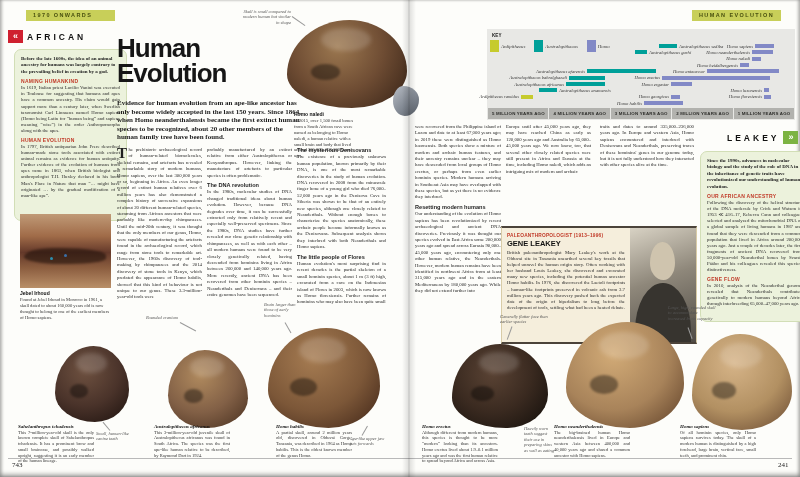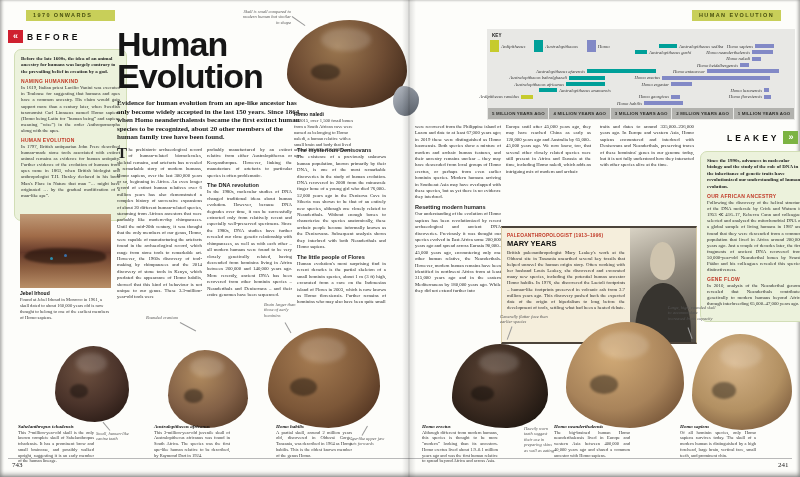--- a/index.html
+++ b/index.html
@@ -34,21 +34,21 @@
   
   .jebel-photo{left:20px;top:214px;width:91px;height:74px;
     background:linear-gradient(to bottom,#c09a77 0%,#a06b48 30%,#64392a 52%,#8a5c3e 72%,#b98f68 100%);}
   .jebel-band{left:4px;top:34px;width:82px;height:16px;background:rgba(25,12,8,.55);border-radius:40% 60% 50% 50%/60% 50% 40% 50%;filter:blur(1px);position:absolute;}
   .dot{position:absolute;width:3px;height:3px;border-radius:50%;}
   .fig-cap{font-size:4.6px;line-height:5.9px;color:#333;}
   .fig-cap b{font-family:"Liberation Sans",sans-serif;font-size:5px;display:block;color:#111;}
   .jebel-cap{left:20px;top:291px;width:91px;}
   .naledi-cap{left:294px;top:112px;width:64px;}
   
-  .headline{left:117px;top:28px;font-family:"Liberation Sans",sans-serif;font-weight:bold;font-size:34px;
+  .headline{left:117px;top:36px;font-family:"Liberation Sans",sans-serif;font-weight:bold;font-size:26px;
     line-height:.95;letter-spacing:-1px;color:#161616;}
   .standfirst{left:117px;top:99px;width:184px;font-weight:bold;font-size:7px;line-height:8.6px;color:#1c1c1c;}
   .bodycol{font-size:4.8px;line-height:6.4px;text-align:justify;overflow:hidden;}
   .bodycol p{margin:0;}
   .colhead{font-family:"Liberation Sans",sans-serif;font-weight:bold;font-size:5.6px;margin:3px 0 1px;text-align:left;}
   .drop::first-letter{float:left;font-size:15px;line-height:12px;padding-right:1.5px;font-weight:bold;}
   .col1{left:117px;top:147px;width:85px;height:186px;}
   .col2{left:207px;top:147px;width:85px;height:186px;}
   .col3{left:297px;top:147px;width:89px;height:186px;}
   .col4{left:415px;top:124px;width:86px;height:196px;}
@@ -117,21 +117,21 @@
 
   <div class="abs photo-green photo-strip-left"></div>
   <div class="abs photo-green photo-corner-left"></div>
   <div class="abs tab tab-left">1970 ONWARDS</div>
   <div class="abs photo-green photo-strip-right"></div>
   <div class="abs tab tab-right">HUMAN EVOLUTION</div>
   <div class="abs photo-green photo-corner-right"></div>
 
   <div class="abs flag-head before-head">
     <span class="chev chev-before">«</span>
-    <span class="flag-label">BEFORE</span>
+    <span class="flag-label">AFRICAN</span>
   </div>
   <div class="abs panel before-panel">
     <p class="panel-intro">Before the late 1600s, the idea of an animal ancestry for humans was largely contrary to the prevailing belief in creation by a god.</p>
     <div class="panel-sub">NAMING HUMANKIND</div>
     <p class="panel-body">In 1619, Italian priest Lucilio Vanini was executed in Toulouse for suggesting that humans and apes have a common ancestry. His claim would gain support more than a century later, when Swedish taxonomist Carl Linnaeus named Homo sapiens (Homo being Latin for “human being” and sapiens meaning “wise”) in the order Anthropomorpha along with the apes.</p>
     <div class="panel-sub">HUMAN EVOLUTION</div>
     <p class="panel-body">In 1797, British antiquarian John Frere described human-made stone tools associated with extinct animal remains as evidence for human antiquity. Further evidence of the evolution of humans from apes came in 1863, when British biologist and anthropologist T.H. Huxley declared in his book Man's Place in Nature that man “… might have originated … by the gradual modification of a man-like ape”.</p>
   </div>
 
   <div class="abs jebel-photo">
@@ -280,21 +280,21 @@
         <div class="axis-box">4 MILLION YEARS AGO</div>
         <div class="axis-box">3 MILLION YEARS AGO</div>
         <div class="axis-box">2 MILLION YEARS AGO</div>
         <div class="axis-box">1 MILLION YEARS AGO</div>
       </div>
   </div>
 
   <div class="abs bio">
     <div class="bio-text">
       <div class="bio-role">PALEOANTHROPOLOGIST (1913–1996)</div>
-      <div class="bio-name">MARY YEARS</div>
+      <div class="bio-name">GENE LEAKEY</div>
       <p class="bio-body">British paleoanthropologist Mary Leakey's work at the Olduvai site in Tanzania unearthed several key fossils that helped unravel the human origin story. Often working with her husband Louis Leakey, she discovered and excavated many new species, including the potential human ancestor Homo habilis. In 1976, she discovered the Laetoli footprints – human-like footprints preserved in volcanic ash from 3.7 million years ago. This discovery pushed back the expected date of the origin of bipedalism to long before the development of tools, settling what had been a heated debate.</p>
     </div>
     <div class="bio-photo">
       <div class="bio-face"></div>
       <div class="bio-bust"></div>
     </div>
   </div>
 
   <div class="abs flag-head after-head">
     <span class="flag-label">LEAKEY</span>

